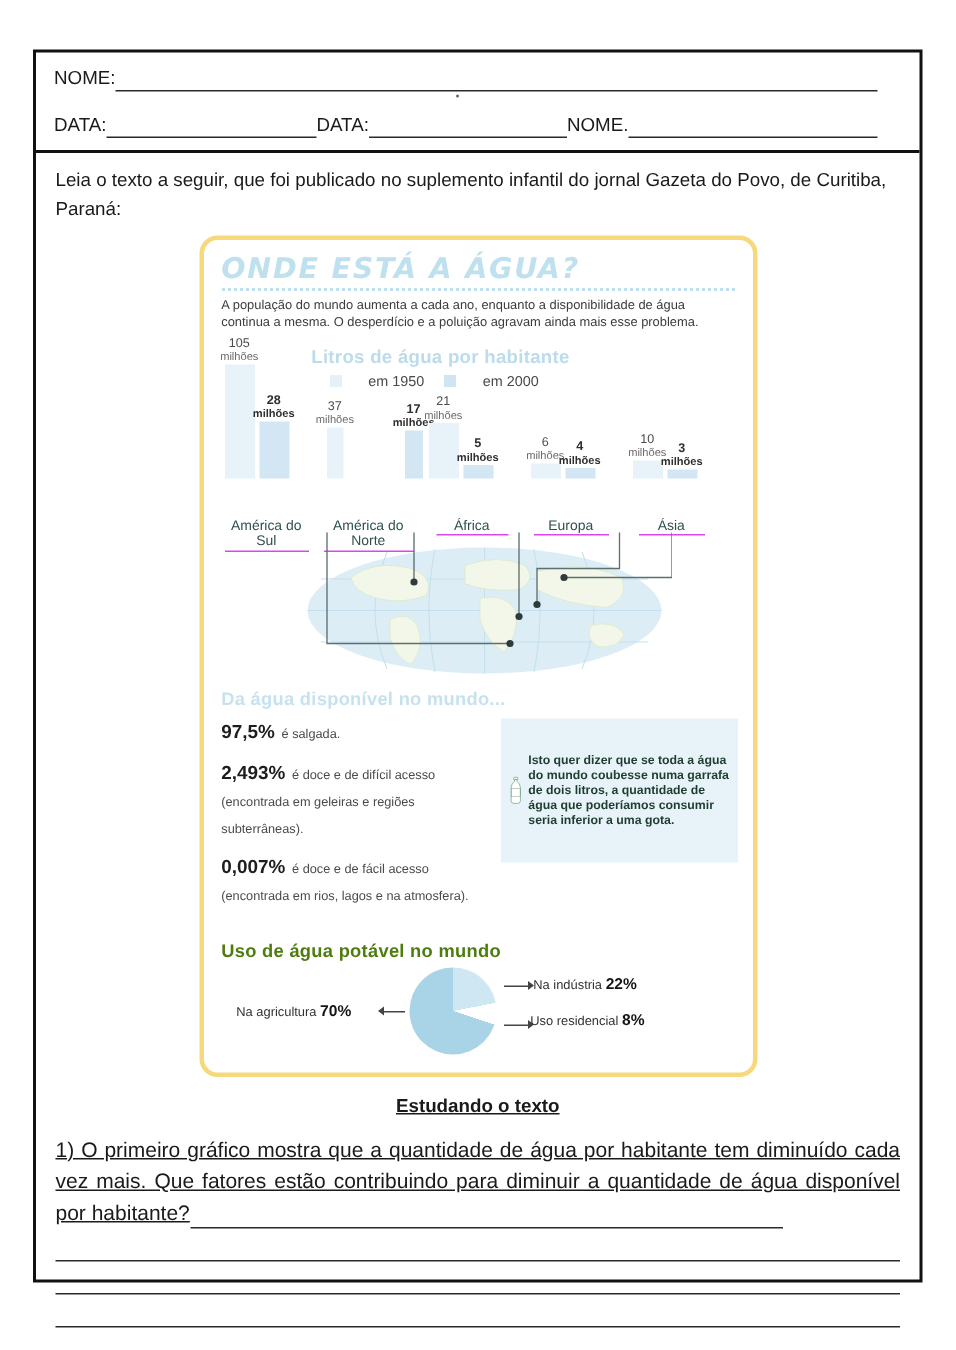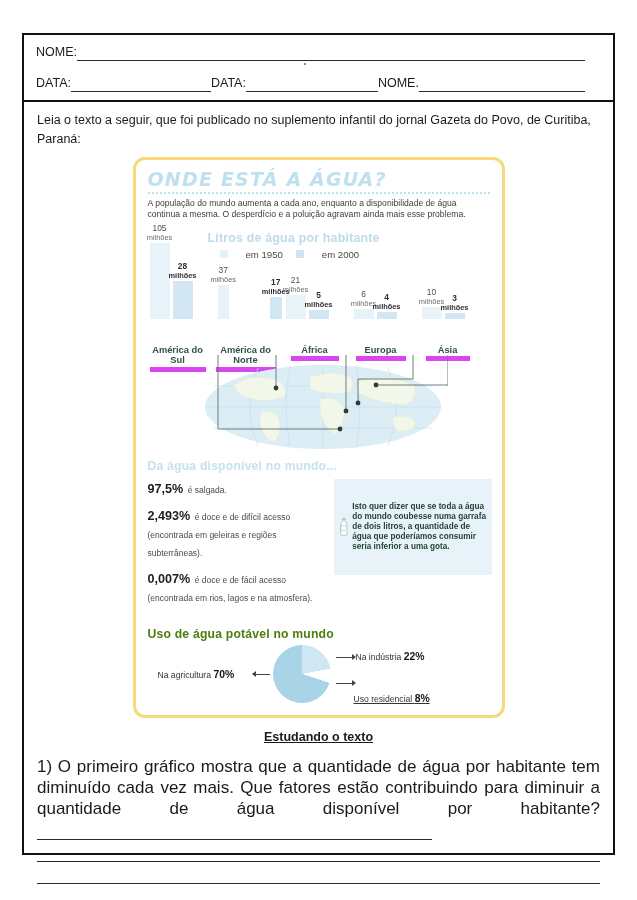--- a/index.html
+++ b/index.html
@@ -159,24 +159,24 @@
     margin-bottom: 1px;
   }
   .val .num { font-size: 8.4px; color: #4d4d4d; display: block; }
   .val .unit { font-size: 7.4px; color: #6b6b6b; display: block; }
   .val.strong .num,
   .val.strong .unit { font-weight: bold; color: #2f2f2f; }
   .continent {
     position: absolute;
     text-align: center;
     font-size: 9.3px;
-    font-weight: bold;
+    font-weight: normal;
     color: #2f4f4f;
     line-height: 10.5px;
-    border-bottom: 5px solid #d946ef;
+    border-bottom: 1px solid #d946ef;
     padding-bottom: 1px;
   }
   
   .map-area {
     position: relative;
     height: 112px;
     margin-top: 26px;
   }
   .globe {
     position: absolute;
@@ -278,23 +278,24 @@
   
   .study-title {
     text-align: center;
     font-size: 12.5px;
     font-weight: bold;
     text-decoration: underline;
     margin: 12px 0 0 0;
   }
   .question {
     padding: 12px 13px 0 13px;
-    font-size: 17px;
+    font-size: 14px;
     line-height: 21px;
     text-align: justify;
+    text-decoration: underline;
   }
   .q-inline-rule {
     display: inline-block;
     border-bottom: 1px solid #2a2a2a;
     height: 12px;
     vertical-align: bottom;
   }
   .answer-lines { padding: 0 13px; }
   .ans-line {
     border-bottom: 1px solid #2a2a2a;
@@ -364,32 +365,32 @@
           </div>
 
           <div class="grp" style="left:72px;">
             <div class="pair">
               <div class="bar b1950" style="height:34px;">
                 <span class="val">
                   <span class="num">37</span>
                   <span class="unit">milhões</span>
                 </span>
               </div>
-              <div class="bar b2000" style="height:22px;margin-left:38px;">
+              <div class="bar b2000" style="height:32px;margin-left:38px;">
                 <span class="val strong">
                   <span class="num">17</span>
                   <span class="unit">milhões</span>
                 </span>
               </div>
             </div>
           </div>
 
           <div class="grp" style="left:140px;">
             <div class="pair">
-              <div class="bar b1950" style="height:24px;">
+              <div class="bar b1950" style="height:37px;">
                 <span class="val">
                   <span class="num">21</span>
                   <span class="unit">milhões</span>
                 </span>
               </div>
               <div class="bar b2000" style="height:9px;">
                 <span class="val strong">
                   <span class="num">5</span>
                   <span class="unit">milhões</span>
                 </span>
@@ -511,21 +512,21 @@
           Na agricultura <b>70%</b>
         </span>
         <span class="arrow left" style="left:110px; top:31px; width:14px;"></span>
 
         <span class="arrow right" style="left:190px; top:14px; width:16px;"></span>
         <span class="pie-lbl" style="left:210px; top:8px;">
           Na indústria <b>22%</b>
         </span>
 
         <span class="arrow right" style="left:190px; top:40px; width:16px;"></span>
-        <span class="pie-lbl" style="left:208px; top:50px;text-decoration:underline;">
+        <span class="pie-lbl" style="left:208px; top:32px;">
           Uso residencial <b>8%</b>
         </span>
       </div>
 
     </div>
   </div>
 
   <div class="study-title">Estudando o texto</div>
 
   <div class="question">

